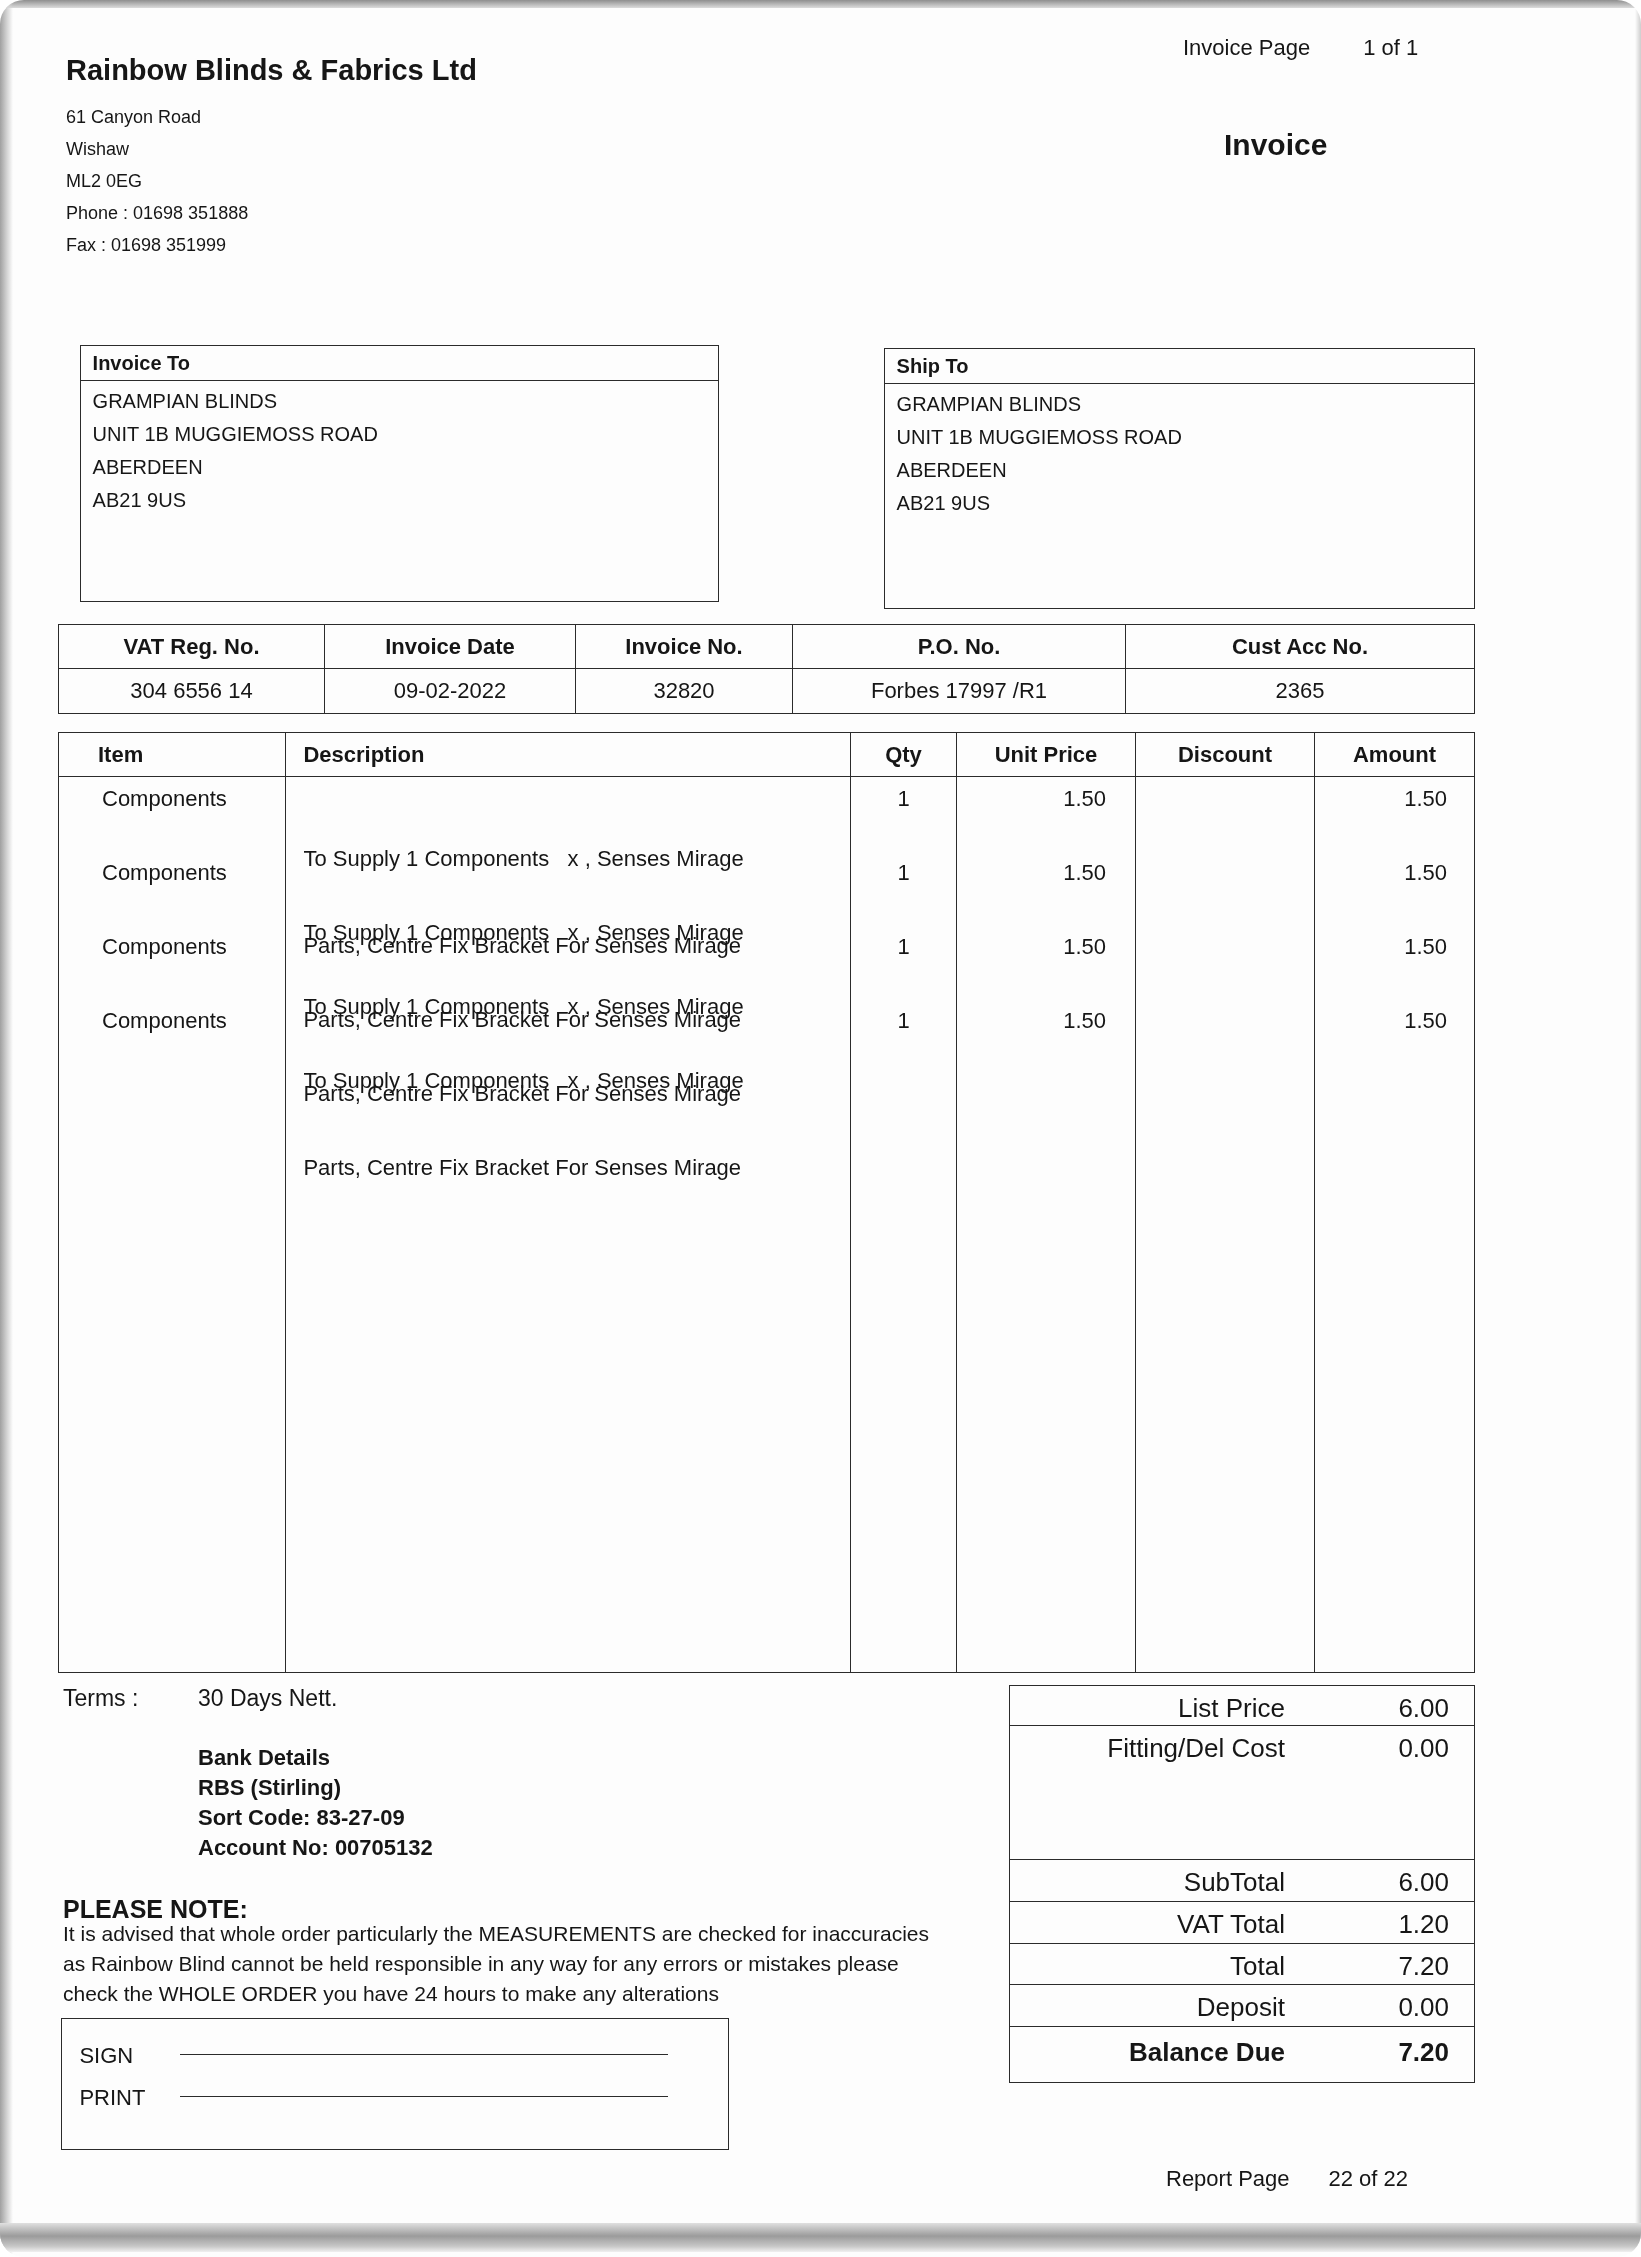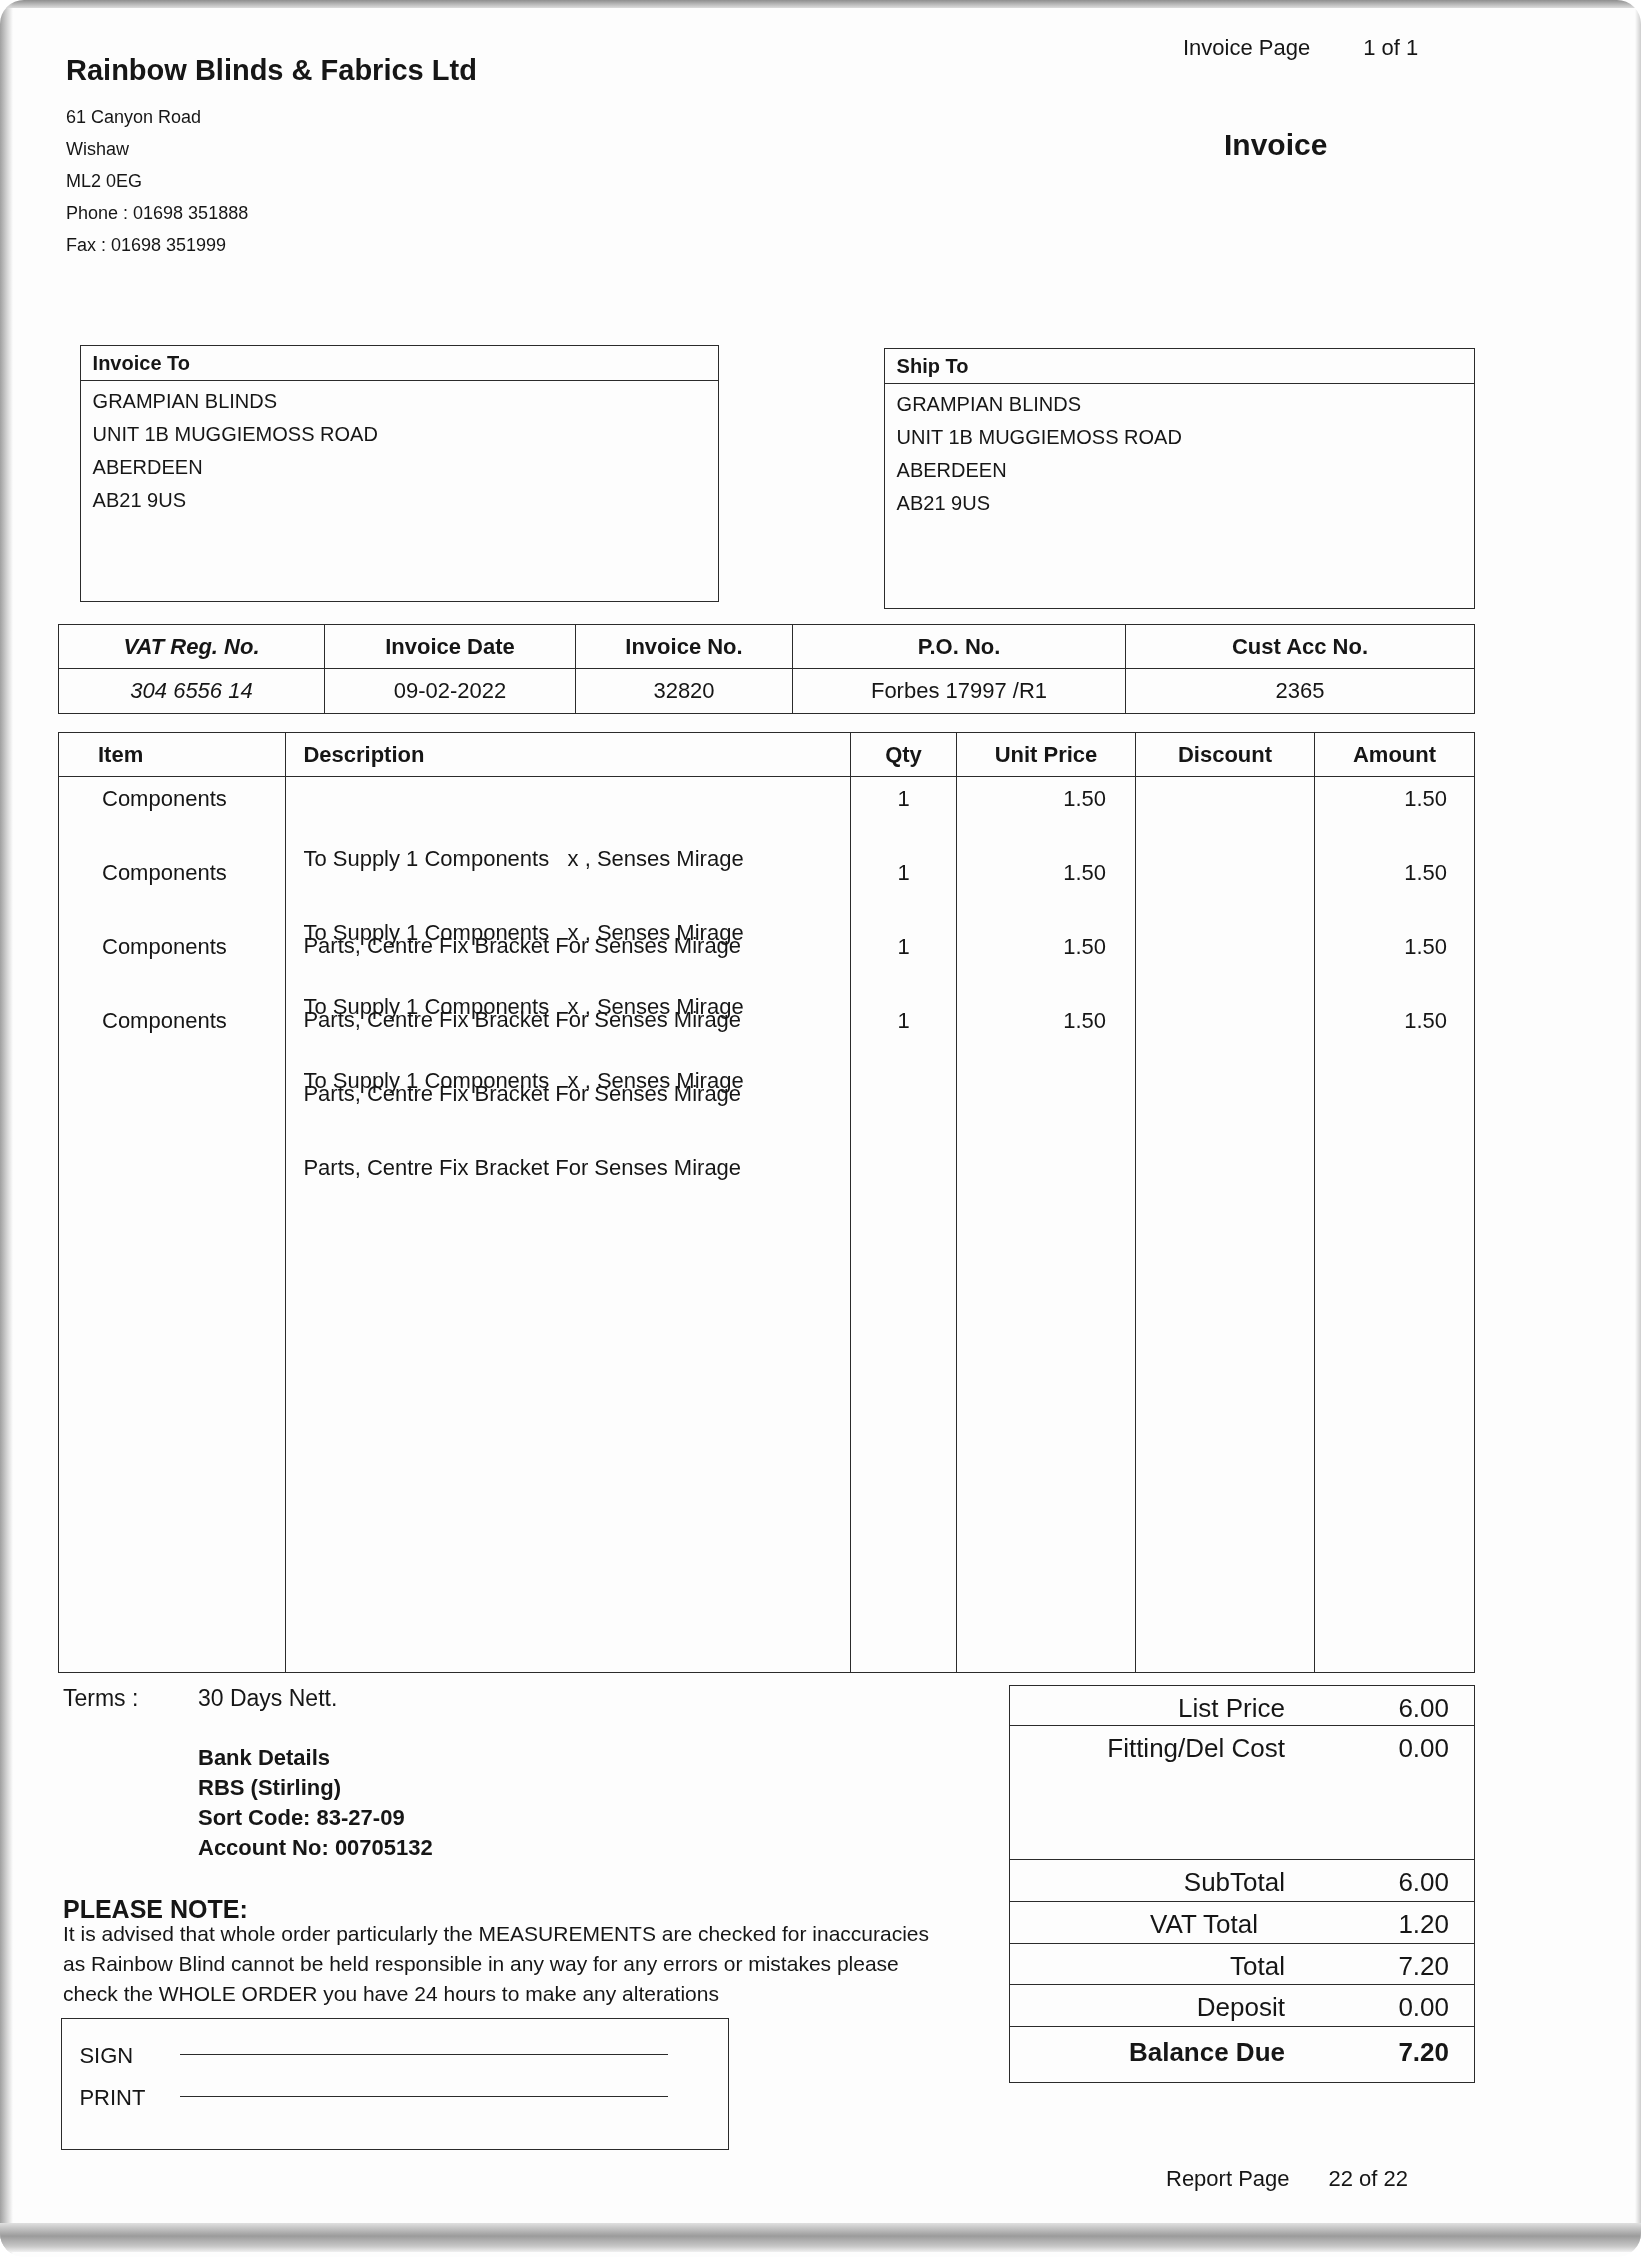--- a/index.html
+++ b/index.html
@@ -37,21 +37,21 @@
   .ship-to    { left:884px; top:348px; width:591px; height:261px; }
   .box-header { font-weight:bold; padding:5.8px 11.6px 4.8px; border-bottom:1.9px solid #2b2b2b; }
   .addr-lines { padding:4.8px 11.6px; line-height:33px; }
 
   
   .meta { position:absolute; left:58px; top:624px; width:1417px; border:1.9px solid #2b2b2b; font-size:22px; }
   .meta .row { display:flex; }
   .meta .row.hdr { font-weight:bold; border-bottom:1.9px solid #2b2b2b; }
   .meta .cell { padding:8.7px 3.9px; text-align:center; border-right:1.9px solid #2b2b2b; }
   .meta .cell:last-child { border-right:none; }
-  .w1{width:266px;font-style:italic;} .w2{width:251px;} .w3{width:217px;} .w4{width:333px;} .w5{flex:1;}
+  .w1{width:266px;} .w2{width:251px;} .w3{width:217px;} .w4{width:333px;} .w5{flex:1;}
 
   
   .items { position:absolute; left:58px; top:732px; width:1417px; height:941px;
            border:1.9px solid #2b2b2b; font-size:22px; display:flex; flex-direction:column; }
   .items .hdr { display:flex; font-weight:bold; border-bottom:1.9px solid #2b2b2b; }
   .items .hdr .hc { padding:8.7px 0; border-right:1.9px solid #2b2b2b; text-align:center; }
   .items .hdr .hc:last-child { border-right:none; }
   .ci{width:227px;} .cd{width:565px;} .cq{width:106px;} .cp{width:179px;} .cx{width:179px;} .ca{flex:1;}
   .items .hdr .hc.ci { text-align:left; padding-left:39px; }
   .items .hdr .hc.cd { text-align:left; padding-left:17.4px; }
@@ -72,21 +72,21 @@
   .bank  { position:absolute; left:198px; top:1743px; font-size:22px; font-weight:bold; line-height:30px; }
   .please-note { position:absolute; left:63px; top:1875px; font-size:25px; font-weight:bold;margin-top:20px; }
   .note-body { position:absolute; left:63px; top:1919px; width:874px; font-size:21px; line-height:30px; }
 
   
   .totals { position:absolute; left:1009px; top:1685px; width:466px; height:398px;
             border:1.9px solid #2b2b2b; font-size:26px; }
   .trow { display:flex; border-bottom:1.9px solid #2b2b2b; }
   .trow .tl { flex:1; text-align:right; padding-top:6.8px; }
   .trow .tv { width:189px; text-align:right; padding:6.8px 25px 0 0; }
-  .h1{height:40px;} .h2{height:134px;} .h3{height:42px;} .h4{height:42px;gap:27px;}
+  .h1{height:40px;} .h2{height:134px;} .h3{height:42px;} .h4{height:42px;}
   .h5{height:41px;} .h6{height:42px;}
   .h7{height:57px; border-bottom:none; font-weight:bold;}
   .h7 .tl, .h7 .tv { padding-top:9.7px; }
 
   
   .signbox { position:absolute; left:61px; top:2018px; width:668px; height:132px;
              border:1.9px solid #2b2b2b; padding:17.4px 19.3px 0 17.4px; font-size:22px; }
   .sigrow { display:flex; align-items:center; height:42px; }
   .sigrow .lbl { width:101px; padding-bottom:1.9px; }
   .sigrow .line { flex:1; border-bottom:1.9px solid #2b2b2b; margin:0 41px 5.8px 0; height:0; }

